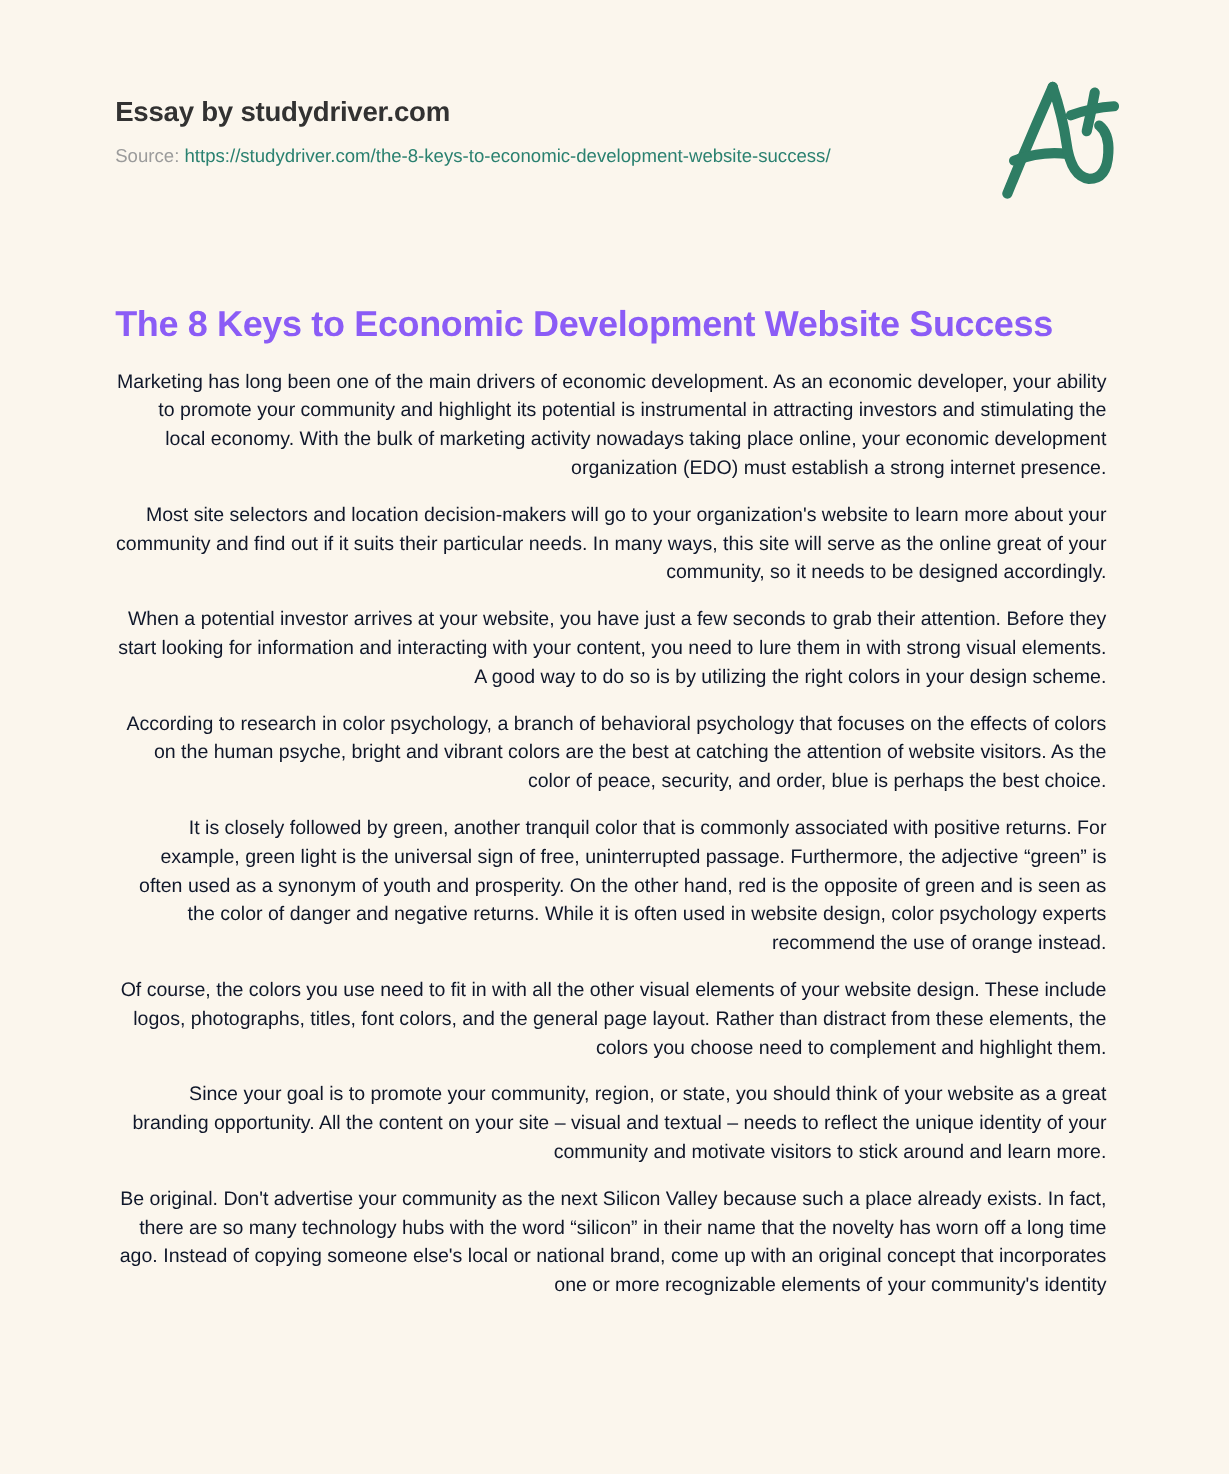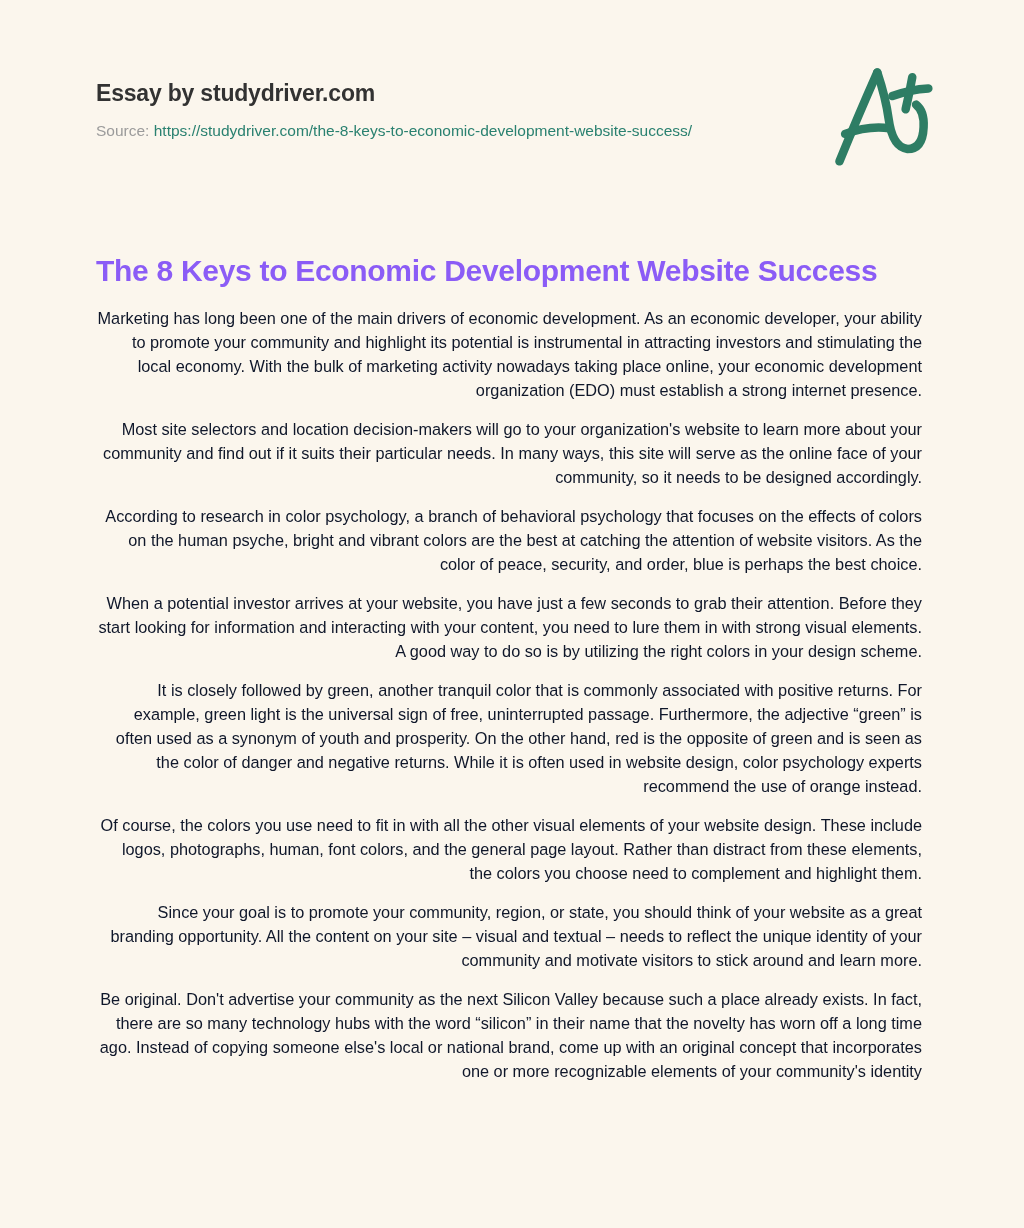--- a/index.html
+++ b/index.html
@@ -84,22 +84,22 @@
     <path d="M16,76 Q40,67 63,70"></path>
     <path d="M50,11 Q59,38 62,60 Q66,90 82,92 Q98,92 99,69 Q100,52 91,45"></path>
     <path d="M87,16 Q84,33 80,50"></path>
     <path d="M66,36 Q85,29 104,28"></path>
   </svg>
 
   <h1 class="article-title">The 8 Keys to Economic Development Website Success</h1>
 
   <div class="article-body">
     <p>Marketing has long been one of the main drivers of economic development. As an economic developer, your ability to promote your community and highlight its potential is instrumental in attracting investors and stimulating the local economy. With the bulk of marketing activity nowadays taking place online, your economic development organization (EDO) must establish a strong internet presence.</p>
-    <p>Most site selectors and location decision-makers will go to your organization's website to learn more about your community and find out if it suits their particular needs. In many ways, this site will serve as the online face of your community, so it needs to be designed accordingly.</p>
+    <p>Most site selectors and location decision-makers will go to your organization's website to learn more about your community and find out if it suits their particular needs. In many ways, this site will serve as the online great of your community, so it needs to be designed accordingly.</p>
+    <p>When a potential investor arrives at your website, you have just a few seconds to grab their attention. Before they start looking for information and interacting with your content, you need to lure them in with strong visual elements. A good way to do so is by utilizing the right colors in your design scheme.</p>
     <p>According to research in color psychology, a branch of behavioral psychology that focuses on the effects of colors on the human psyche, bright and vibrant colors are the best at catching the attention of website visitors. As the color of peace, security, and order, blue is perhaps the best choice.</p>
-    <p>When a potential investor arrives at your website, you have just a few seconds to grab their attention. Before they start looking for information and interacting with your content, you need to lure them in with strong visual elements. A good way to do so is by utilizing the right colors in your design scheme.</p>
     <p>It is closely followed by green, another tranquil color that is commonly associated with positive returns. For example, green light is the universal sign of free, uninterrupted passage. Furthermore, the adjective “green” is often used as a synonym of youth and prosperity. On the other hand, red is the opposite of green and is seen as the color of danger and negative returns. While it is often used in website design, color psychology experts recommend the use of orange instead.</p>
-    <p>Of course, the colors you use need to fit in with all the other visual elements of your website design. These include logos, photographs, human, font colors, and the general page layout. Rather than distract from these elements, the colors you choose need to complement and highlight them.</p>
+    <p>Of course, the colors you use need to fit in with all the other visual elements of your website design. These include logos, photographs, titles, font colors, and the general page layout. Rather than distract from these elements, the colors you choose need to complement and highlight them.</p>
     <p>Since your goal is to promote your community, region, or state, you should think of your website as a great branding opportunity. All the content on your site – visual and textual – needs to reflect the unique identity of your community and motivate visitors to stick around and learn more.</p>
     <p>Be original. Don't advertise your community as the next Silicon Valley because such a place already exists. In fact, there are so many technology hubs with the word “silicon” in their name that the novelty has worn off a long time ago. Instead of copying someone else's local or national brand, come up with an original concept that incorporates one or more recognizable elements of your community's identity</p>
   </div>
 
 </div>
 
 </body></html>

